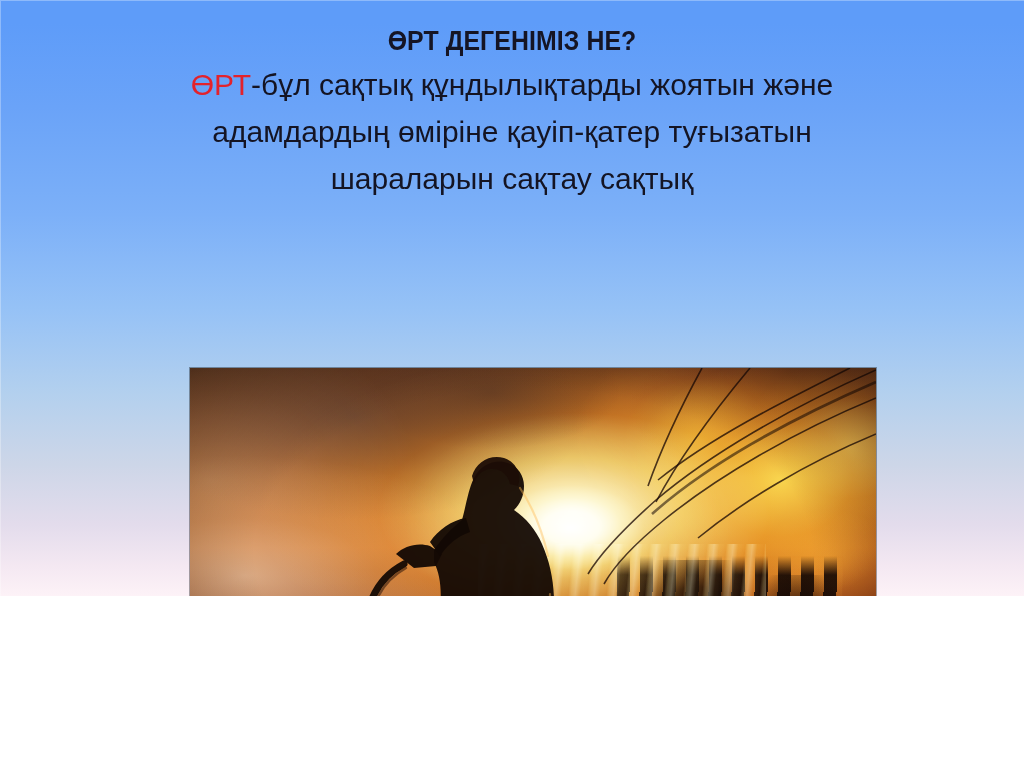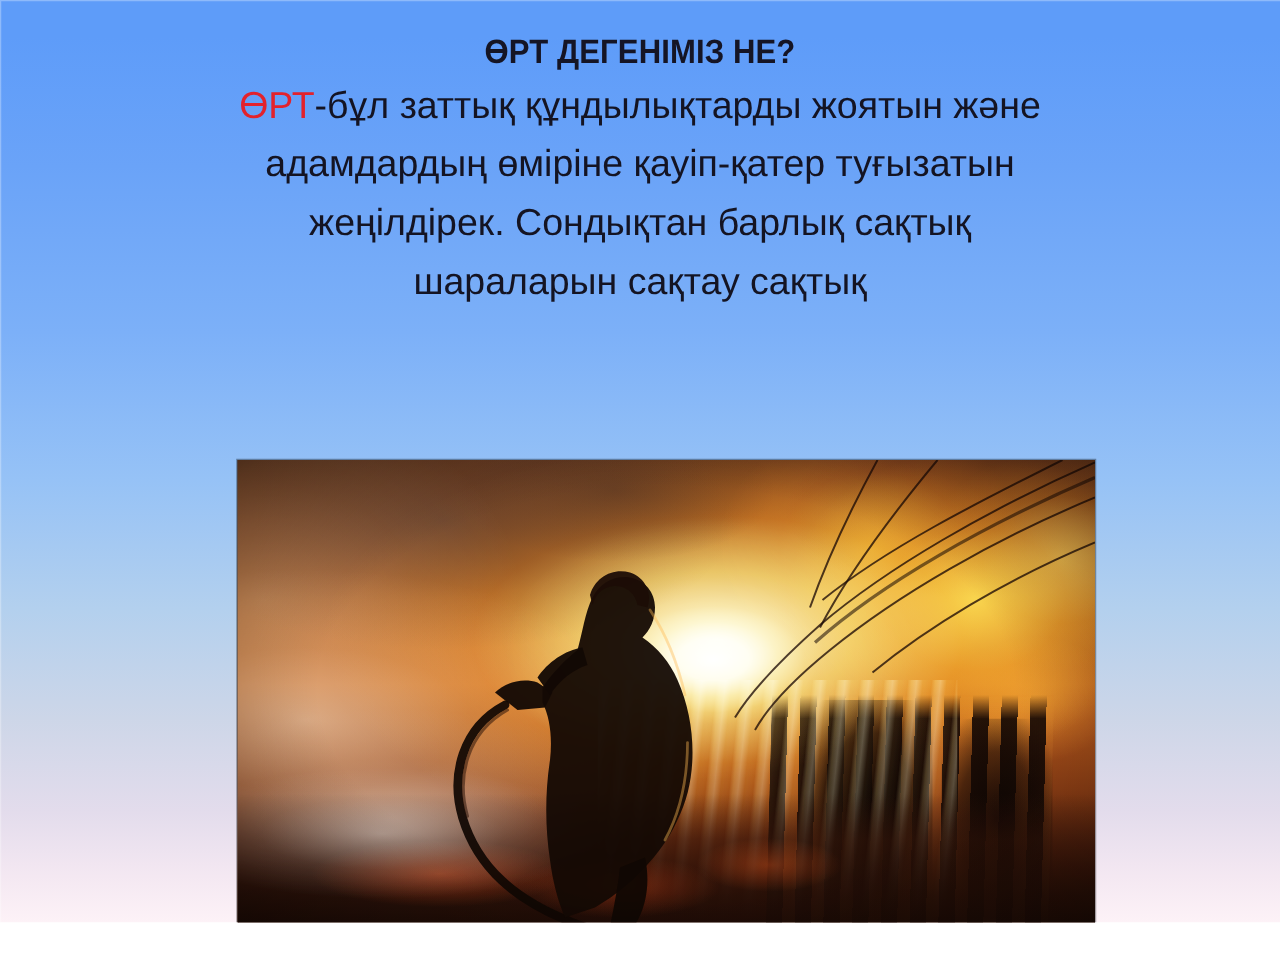--- a/index.html
+++ b/index.html
@@ -4,21 +4,21 @@
 <style>
   html, body {
     margin: 0;
     padding: 0;
     background: #ffffff;
   }
 
   .slide {
     position: relative;
     width: 1024px;
-    height: 738px;
+    height: 596px;
     overflow: hidden;
     background: linear-gradient(
       to bottom,
       #5e9cf9 0%,
       #5e9cf9 4%,
       #6aa3f8 18%,
       #7cb0f8 36%,
       #96c2f6 52%,
       #b3d0ee 66%,
       #cdd6e8 78%,
@@ -251,27 +251,26 @@
 <body>
 
 <div class="slide">
 
   <div class="slide-border"></div>
 
   <div class="text-block">
 
     <h1 class="slide-title">ӨРТ ДЕГЕНІМІЗ НЕ?</h1>
 
-    <p class="body-line"><span class="accent-red">ӨРТ</span><span>-бұл заттық құндылықтарды жоятын және</span></p>
+    <p class="body-line"><span class="accent-red">ӨРТ</span><span>-бұл сақтық құндылықтарды жоятын және</span></p>
 
     <p class="body-line">адамдардың өміріне қауіп-қатер туғызатын</p>
 
 
 
-    <p class="body-line">жеңілдірек. Сондықтан барлық сақтық</p>
 
     <p class="body-line">шараларын сақтау сақтық</p>
 
   </div>
 
   <div class="photo-frame">
     <div class="photo-stage">
 
       <div class="layer l-base"></div>
       <div class="layer l-smoketop"></div>

